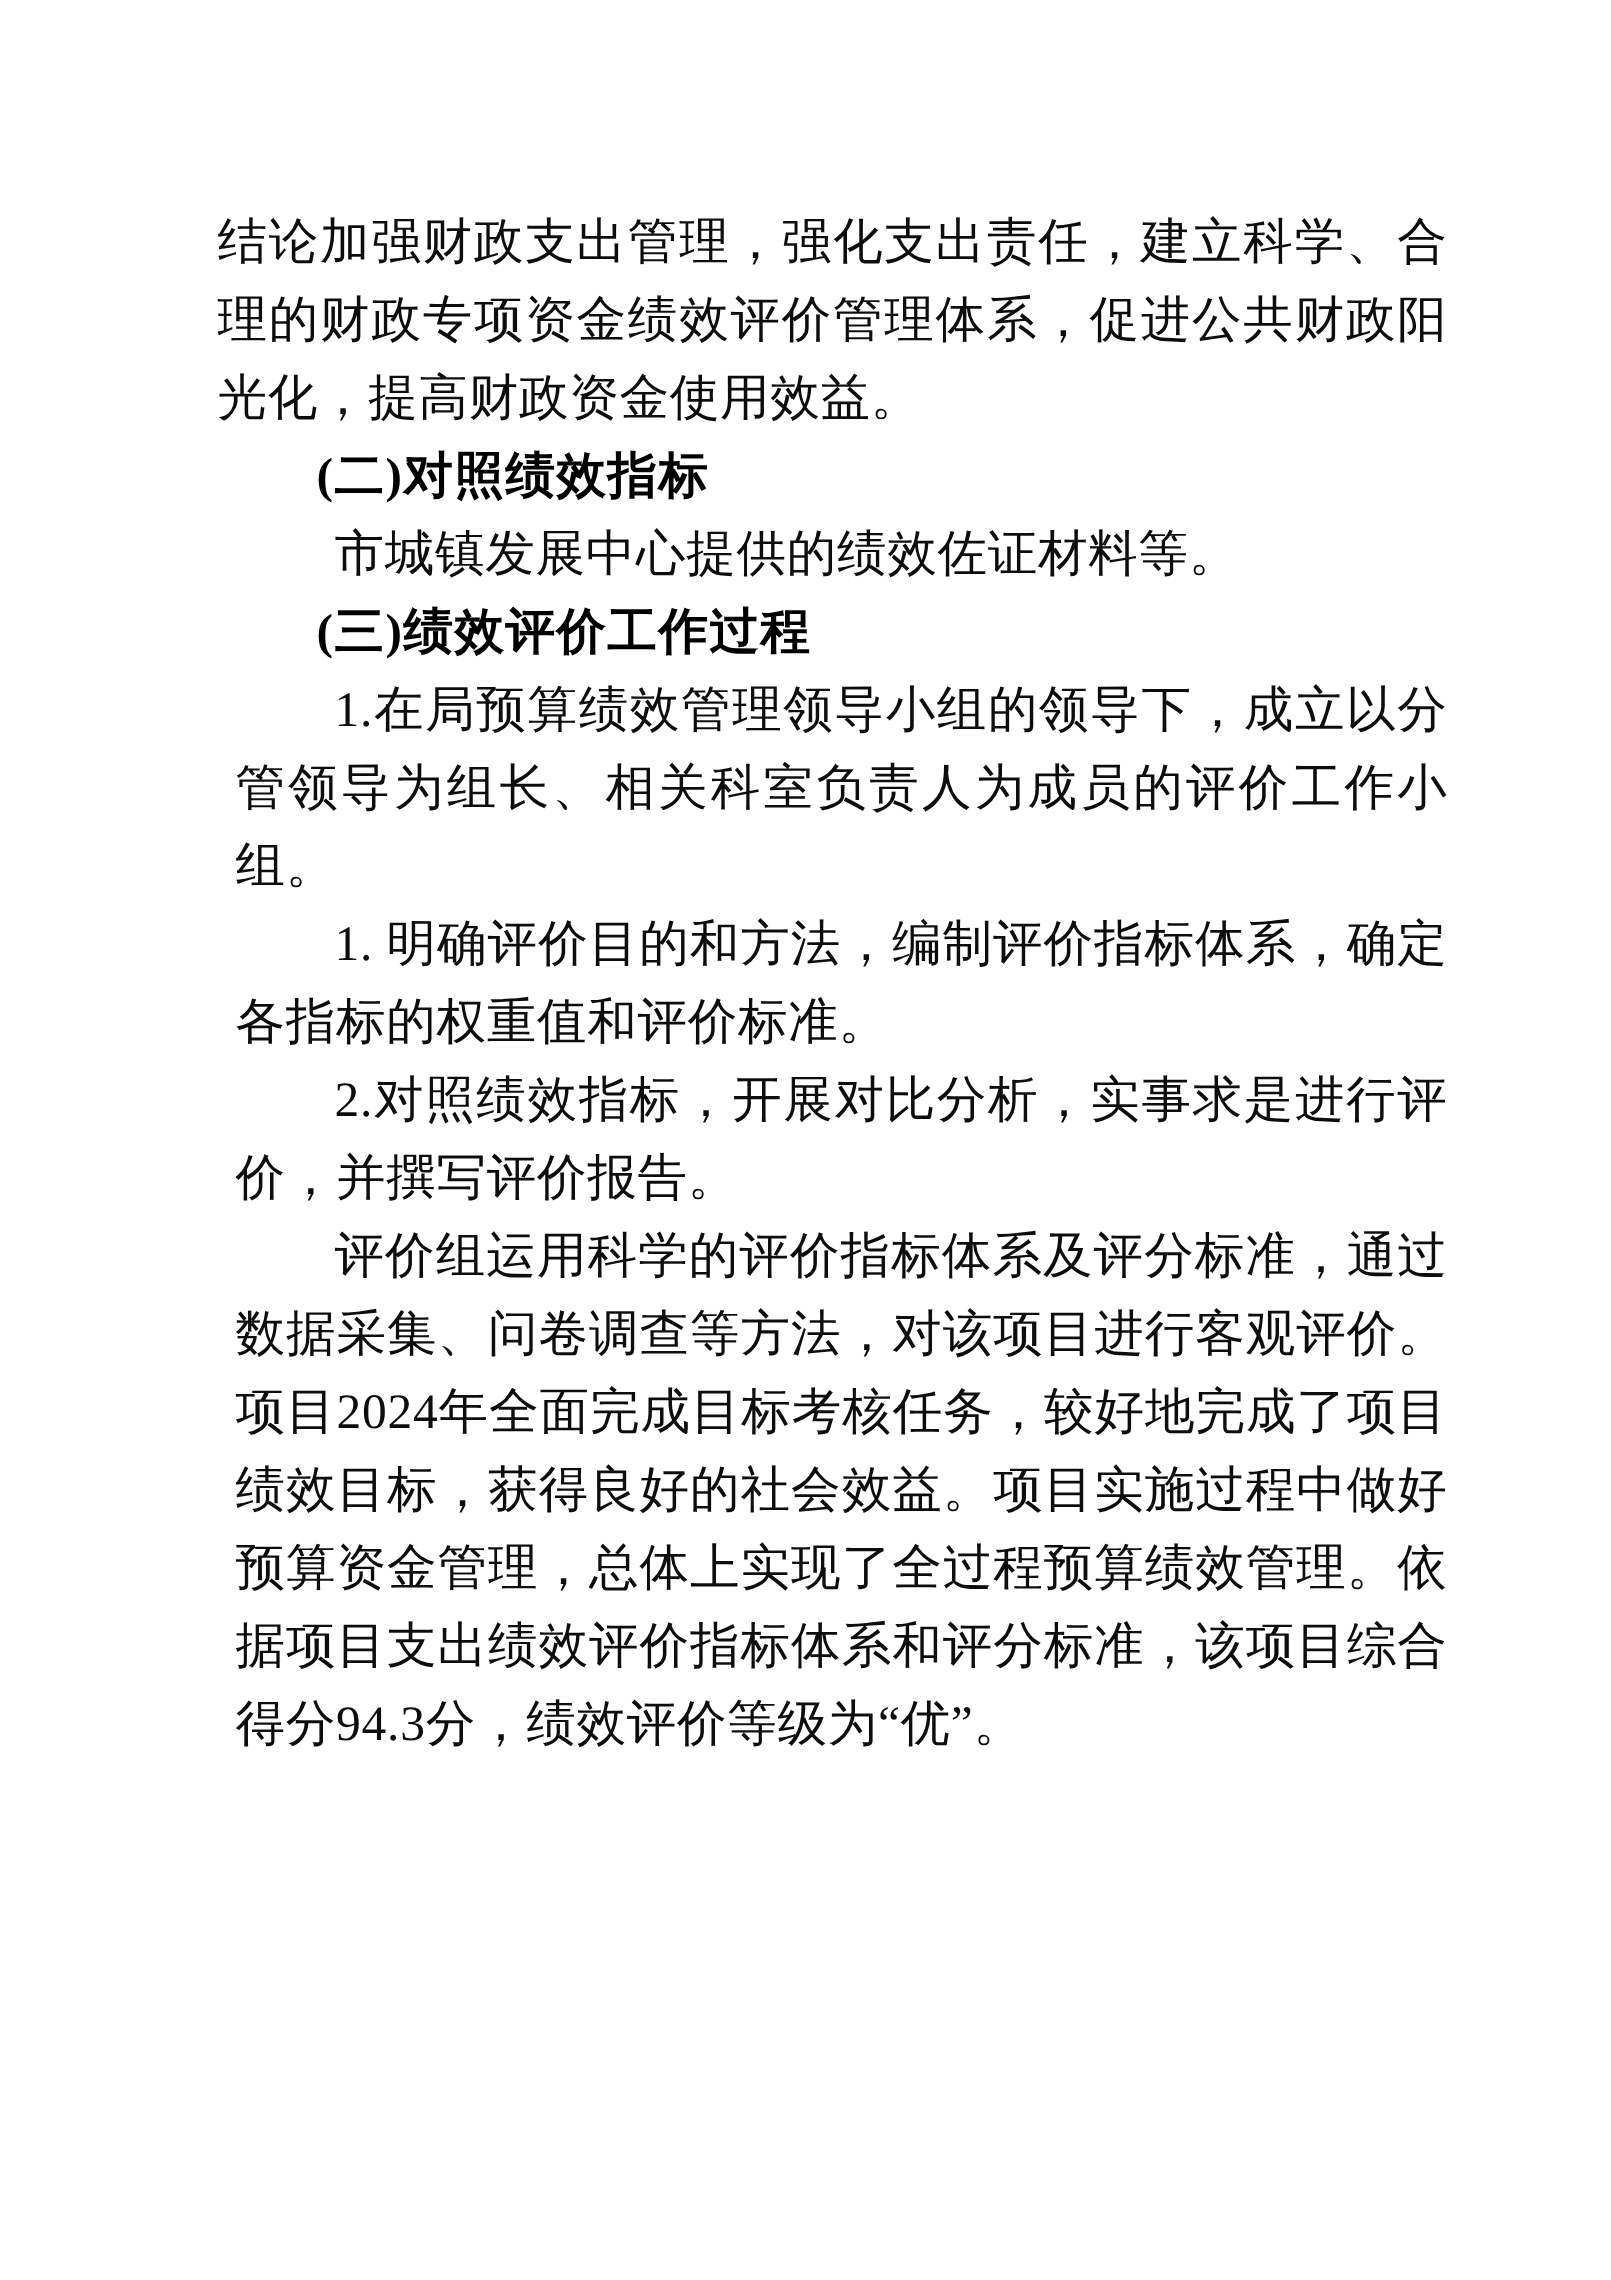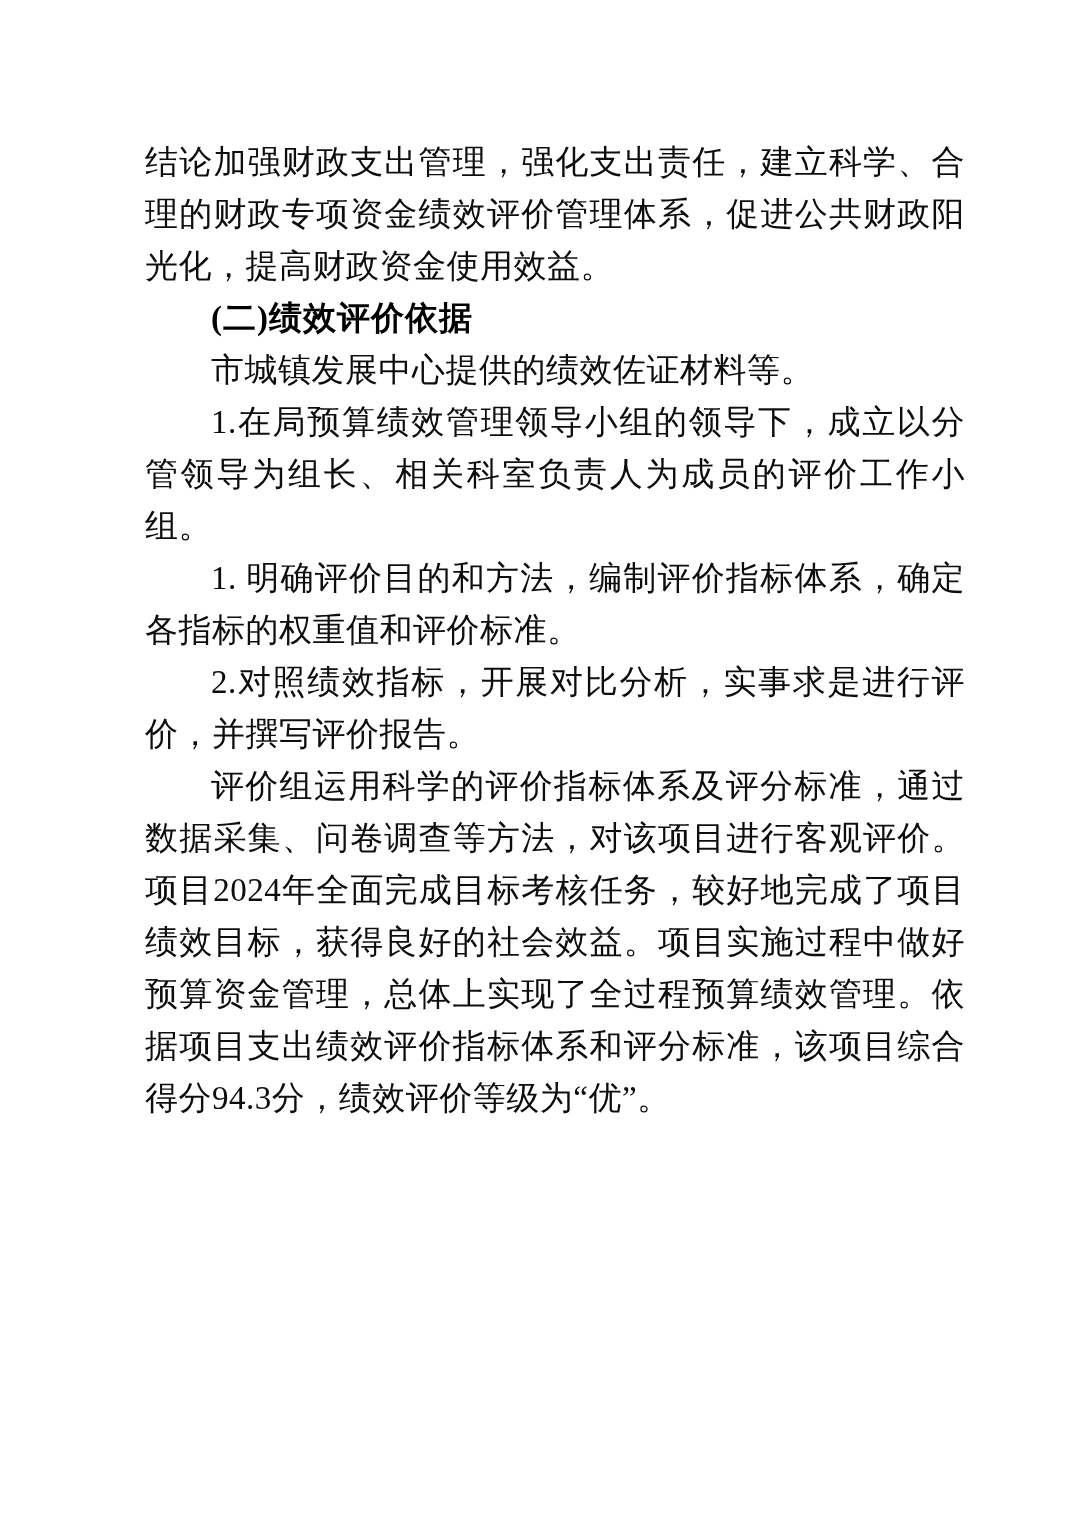--- a/index.html
+++ b/index.html
@@ -30,20 +30,21 @@
     color: #0d0d0d;
   }
   .body-text {
     font-weight: normal;
     text-align: justify;
     text-justify: inter-character;
     letter-spacing: 0.5px;
   }
   .indent {
     text-indent: 2em;
+    margin-left: 12px;
   }
   .no-indent {
     text-indent: 0;
   }
   .heading {
     font-weight: bold;
     text-indent: 2em;
     letter-spacing: 1px;
     color: #000000;
   }
@@ -68,24 +69,25 @@
 </style>
 </head>
 <body>
 
 <div class="page">
 
   <div class="content">
 
     <p class="blk body-text no-indent">结论加强财政支出管理，强化支出责任，建立科学、合理的财政专项资金绩效评价管理体系，促进公共财政阳光化，提高财政资金使用效益。</p>
 
-    <p class="blk heading">(二)绩效评价依据</p>
+    <p class="blk heading">(二)对照绩效指标</p>
 
     <p class="blk body-text indent">市城镇发展中心提供的绩效佐证材料等。</p>
 
+    <p class="blk heading">(三)绩效评价工作过程</p>
 
     <p class="blk body-text indent">1.在局预算绩效管理领导小组的领导下，成立以分管领导为组长、相关科室负责人为成员的评价工作小组。</p>
 
 
     <p class="blk body-text indent">1. 明确评价目的和方法，编制评价指标体系，确定各指标的权重值和评价标准。</p>
 
     <p class="blk body-text indent">2.对照绩效指标，开展对比分析，实事求是进行评价，并撰写评价报告。</p>
 
 
     <p class="blk body-text indent">评价组运用科学的评价指标体系及评分标准，通过数据采集、问卷调查等方法，对该项目进行客观评价。项目2024年全面完成目标考核任务，较好地完成了项目绩效目标，获得良好的社会效益。项目实施过程中做好预算资金管理，总体上实现了全过程预算绩效管理。依据项目支出绩效评价指标体系和评分标准，该项目综合得分94.3分，绩效评价等级为“优”。</p>

